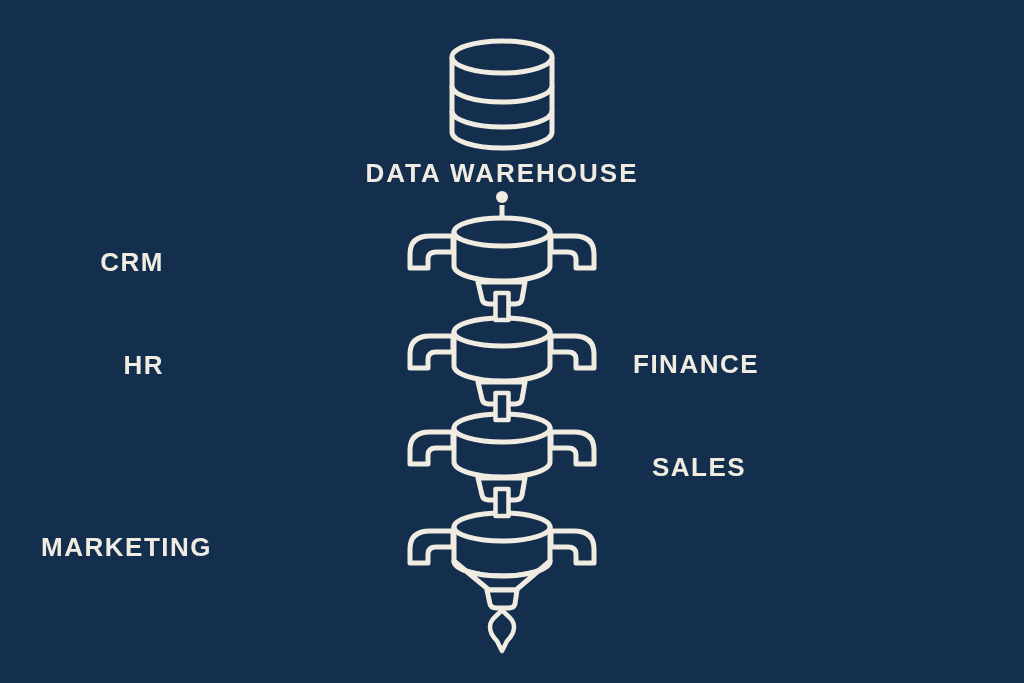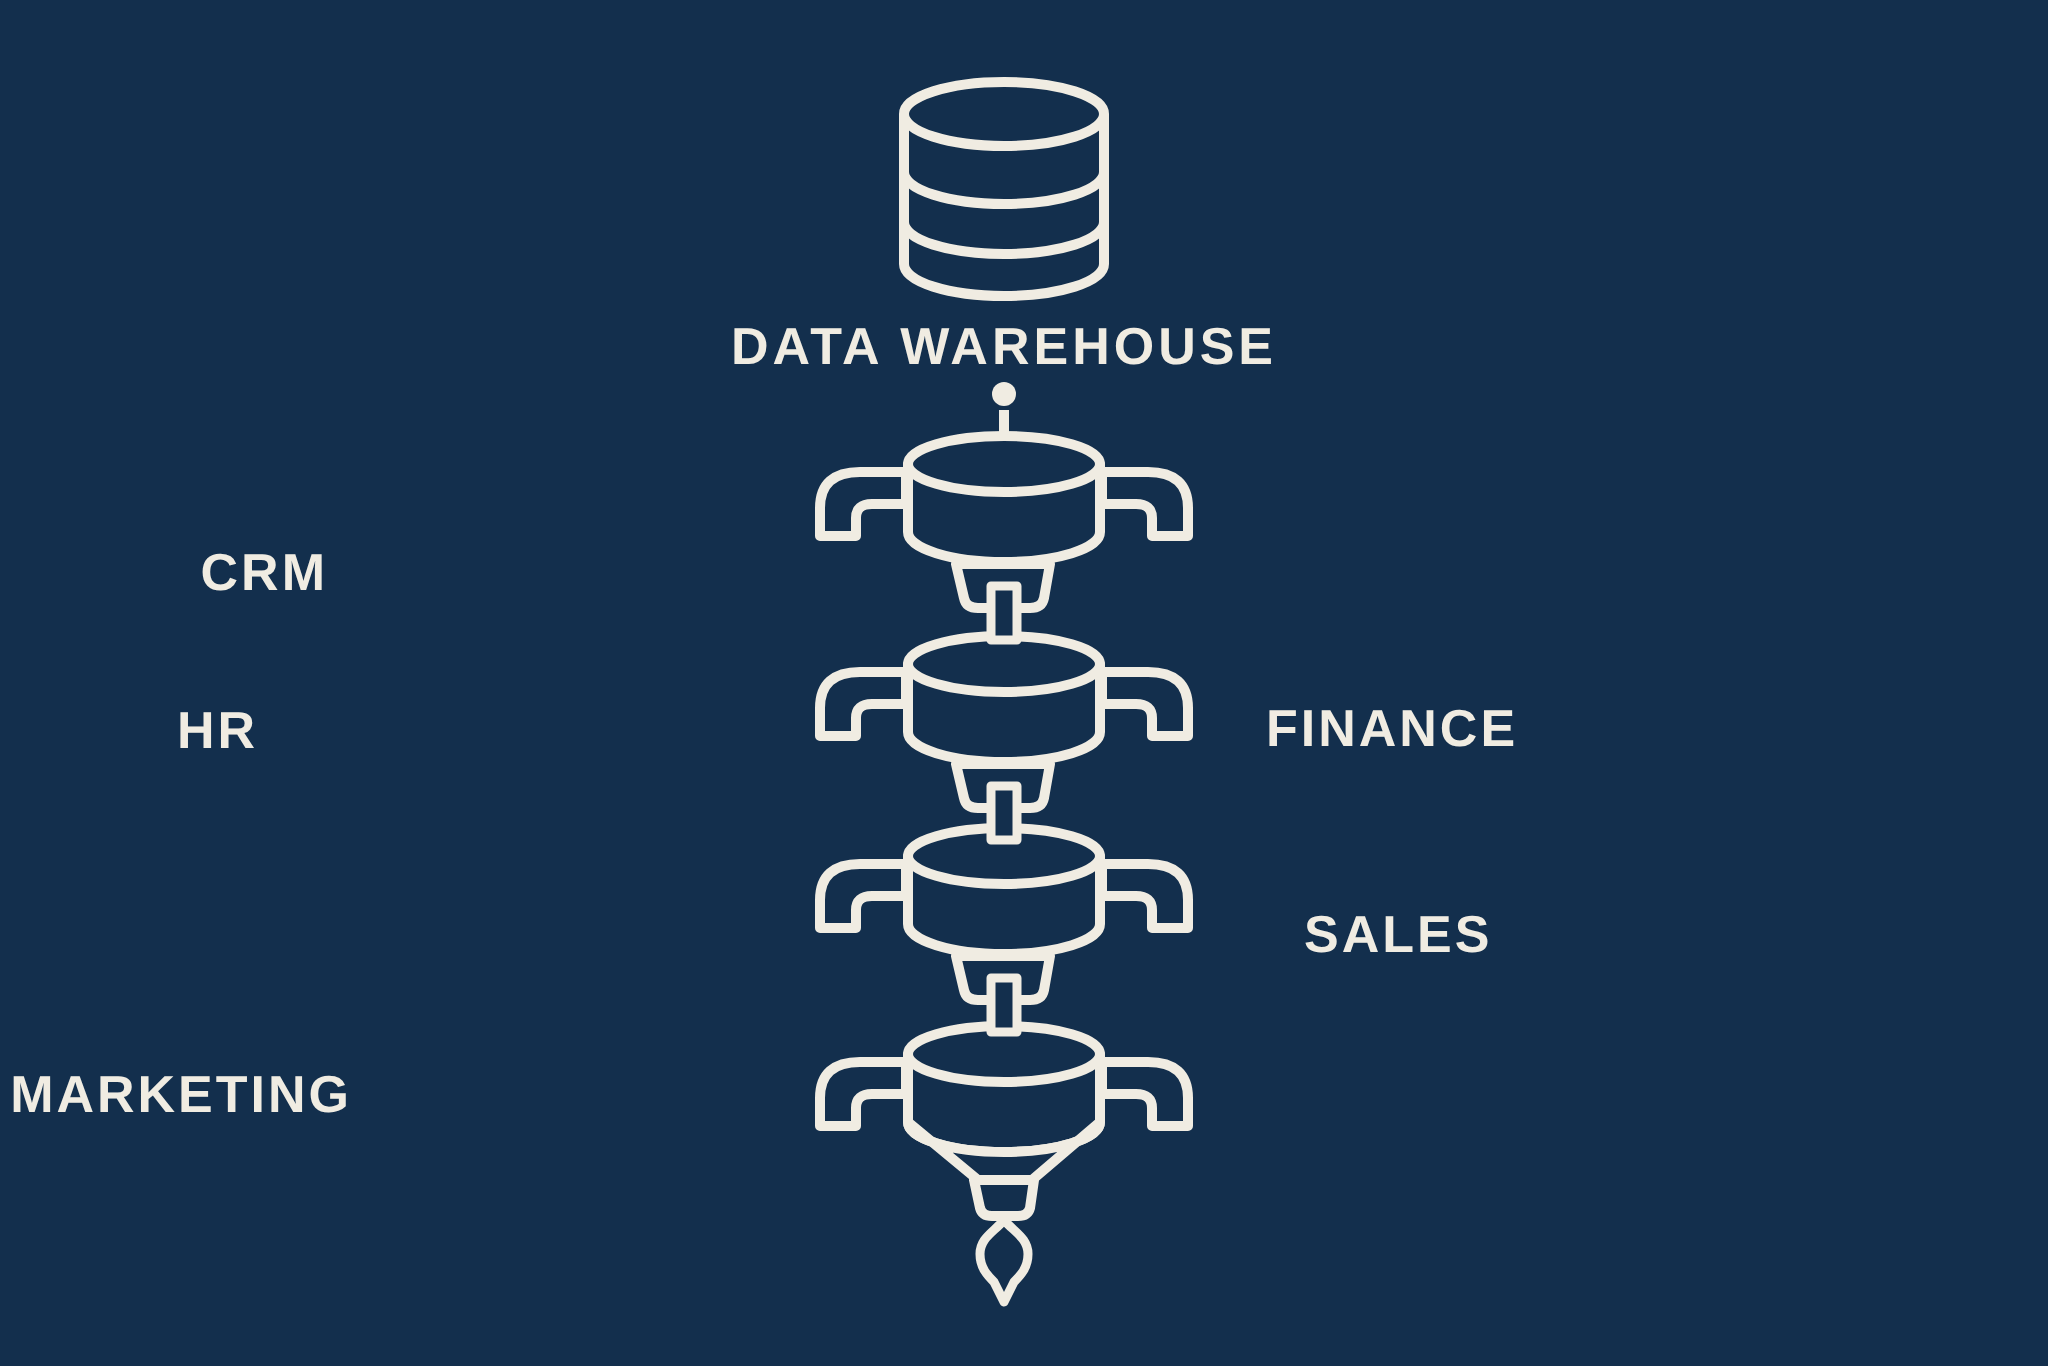--- a/index.html
+++ b/index.html
@@ -8,24 +8,24 @@
     background:#132F4D;
     font-family:"Liberation Sans",sans-serif;
   }
   .stage{position:absolute;left:0;top:0;width:820px;height:683px;border-radius:11px;}
   .stage svg{position:absolute;left:0;top:0;}
   .label{
     position:absolute;color:#F0ECE2;font-weight:700;font-size:26px;
     line-height:26px;letter-spacing:1.5px;white-space:nowrap;
   }
   .warehouse-label{left:302px;top:160px;width:400px;text-align:center;letter-spacing:2px;}
-  .l-crm{right:656px;top:273px;text-align:right;}
-  .l-hr{right:691px;top:352px;text-align:center;}
+  .l-crm{right:656px;top:249px;text-align:right;}
+  .l-hr{right:656px;top:352px;text-align:center;}
   .l-analytics{right:656px;top:437px;text-align:right;}
-  .l-marketing{right:644px;top:534px;text-align:center;}
+  .l-marketing{right:608px;top:534px;text-align:center;}
   .l-finance{left:633px;top:351px;}
   .l-sales{left:634px;top:454px;margin-left:18px;}
 </style>
 </head>
 <body>
 
 <div class="stage">
 
   <svg width="1024" height="683" viewBox="0 0 1024 683">
     <defs>

